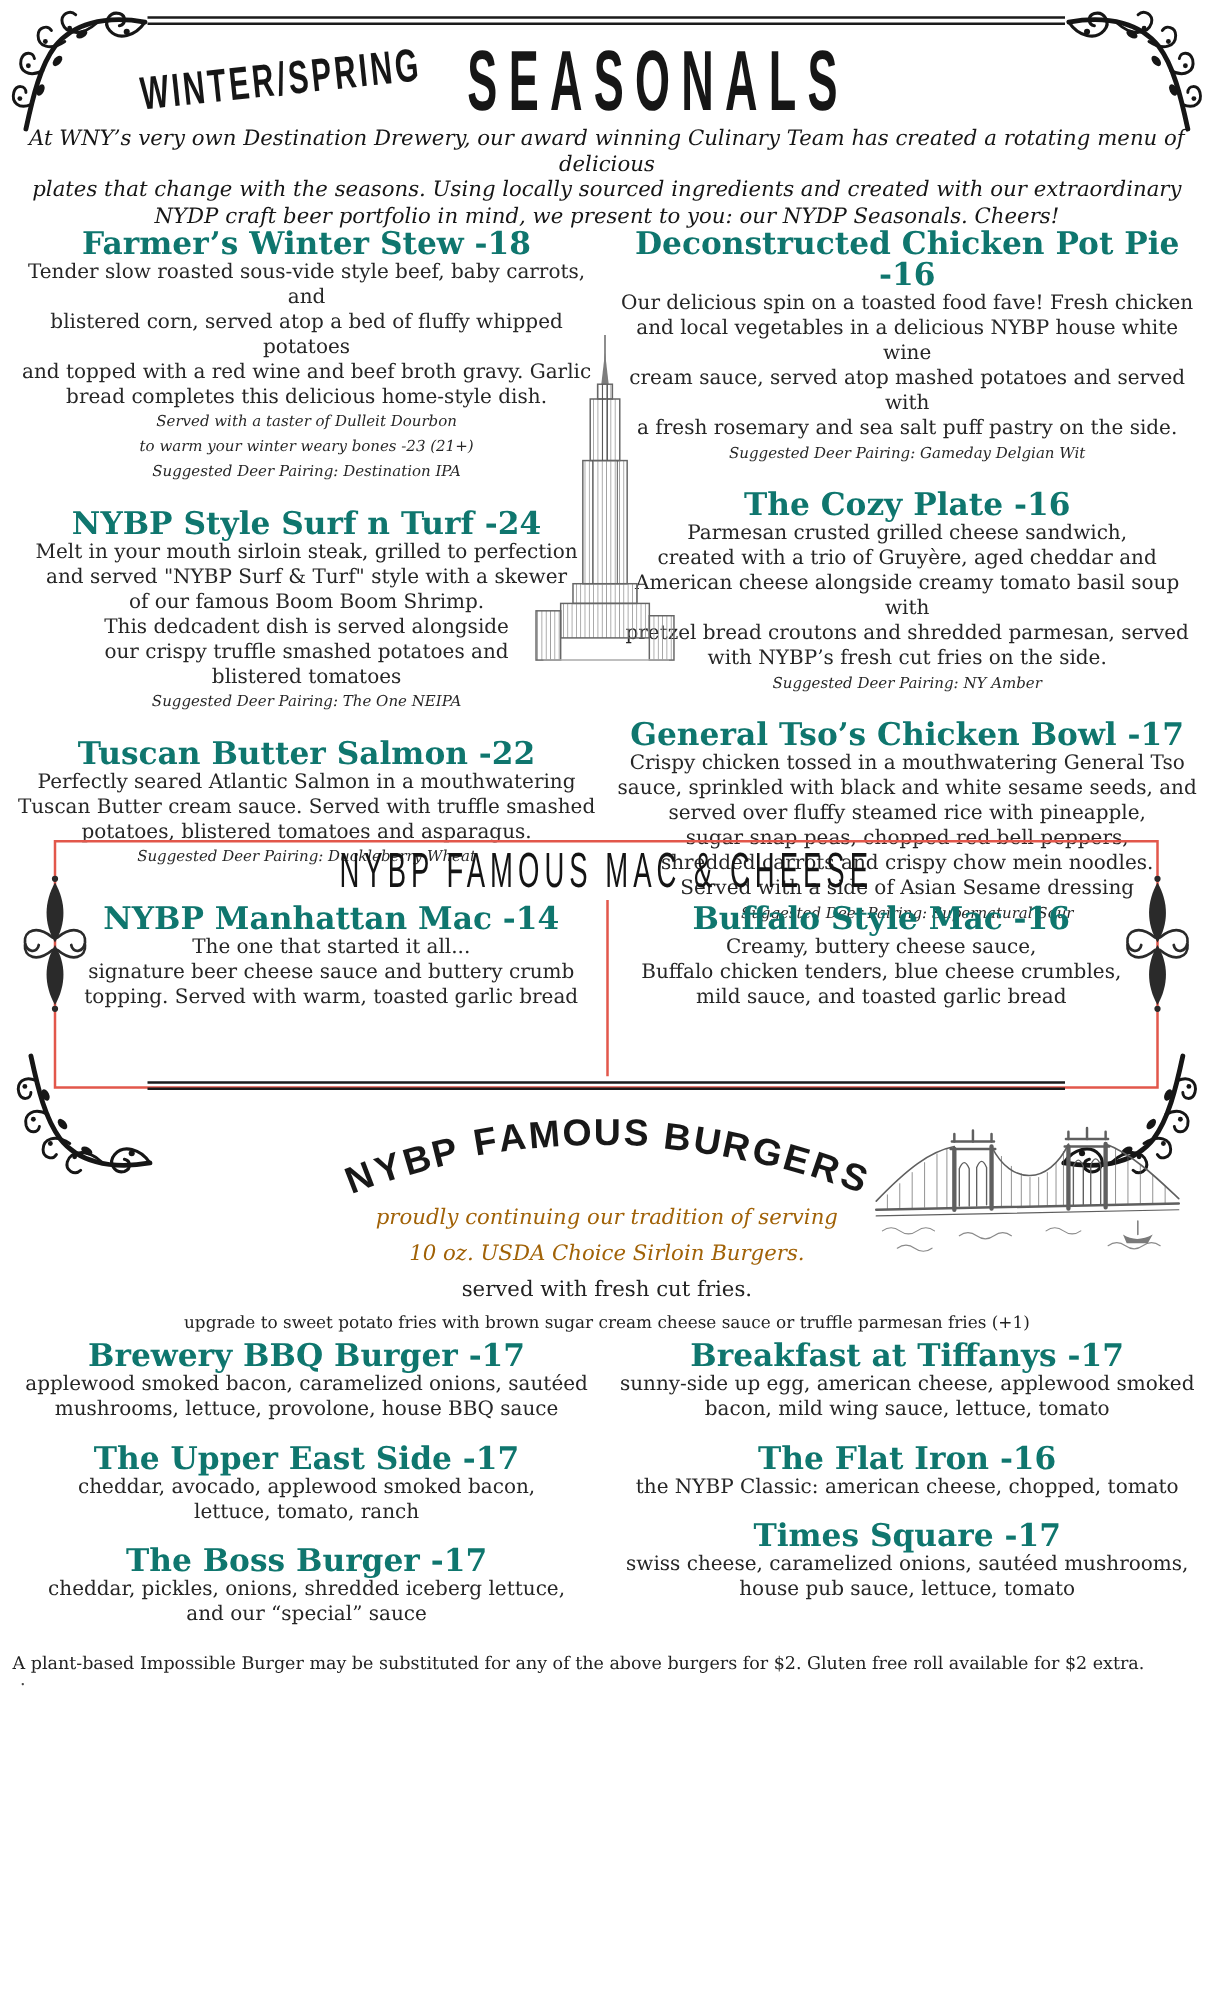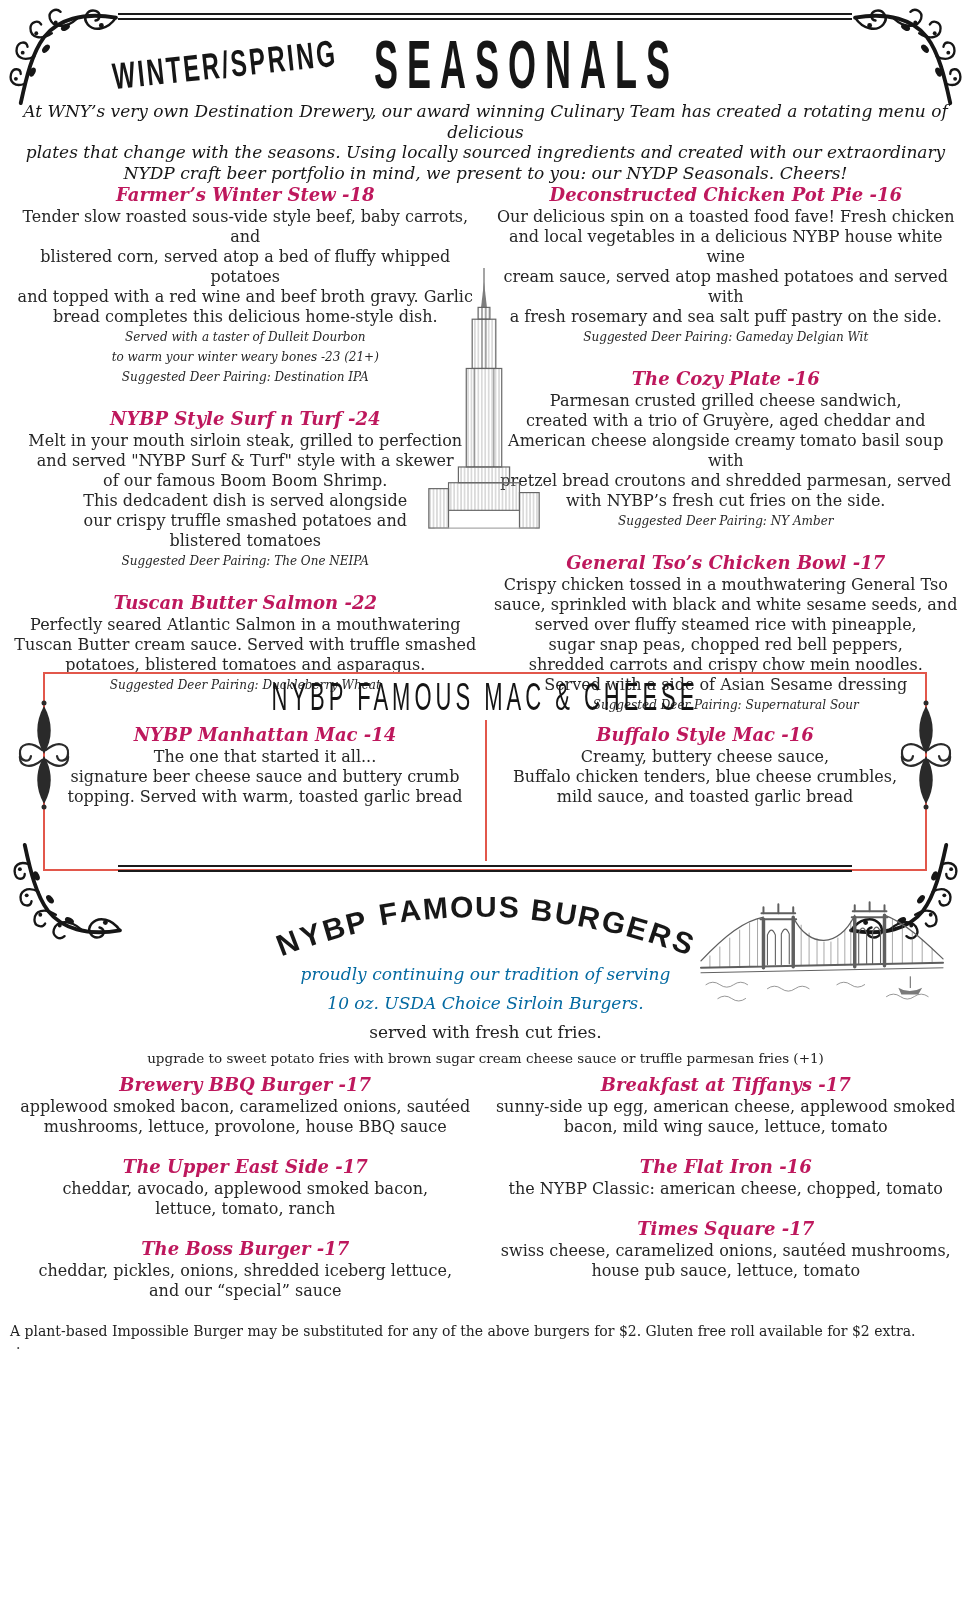--- a/index.html
+++ b/index.html
@@ -26,21 +26,21 @@
   .big-title{font-family:"Liberation Sans",sans-serif;font-weight:700;font-size:36px;
              letter-spacing:9px;color:#161616;transform:scaleY(1.9);}
   .intro{position:absolute;top:101px;left:10px;width:951px;text-align:center;font-style:italic;
          font-size:17px;line-height:20.5px;white-space:pre-line;color:#161616;}
 
   
   .cols{position:absolute;left:8px;width:955px;display:grid;grid-template-columns:1fr 1fr;column-gap:6px;}
   .seasonal-cols{top:182px;}
   .col{display:flex;flex-direction:column;gap:19px;}
   .mi{text-align:center;}
-  .mi-name{font-weight:bold;font-size:18px;line-height:25px;color:#be185d;font-style:italic;}
+  .mi-name{font-weight:bold;font-size:25px;line-height:25px;color:#0f766e;}
   .mi-desc{font-size:16px;line-height:20px;white-space:pre-line;color:#262626;}
   .mi-note,.mi-pair{font-style:italic;font-size:12px;line-height:20px;white-space:pre-line;color:#262626;}
 
   .esb{position:absolute;top:266px;left:424px;width:120px;height:266px;}
 
   
   .mac-box{position:absolute;top:672px;left:43px;width:884px;height:199px;border:2px solid var(--red);box-sizing:border-box;}
   .mac-title-wrap{height:42px;display:flex;align-items:center;justify-content:center;margin-top:2px;}
   .mac-title{font-family:"Liberation Sans",sans-serif;font-weight:400;font-size:22px;
              letter-spacing:4px;color:#141414;transform:scaleY(1.8);}
@@ -50,21 +50,21 @@
   .dm-l{left:-33px;}
   .dm-r{right:-33px;transform:scaleX(-1);}
 
   
   .bridge{position:absolute;top:872px;left:698px;width:248px;height:142px;}
   .arc-title{position:absolute;top:890px;left:0;width:100%;height:84px;text-align:center;
              font-family:"Liberation Sans",sans-serif;font-weight:700;font-size:30px;
              letter-spacing:1px;color:#181818;}
   .arc-title span{display:inline-block;margin:0 0.5px;}
   .taglines{position:absolute;top:960px;left:0;width:100%;text-align:center;}
-  .tag-it{font-style:italic;font-size:17px;line-height:29px;color:#0369a1;}
+  .tag-it{font-style:italic;font-size:17px;line-height:29px;color:#a16207;}
   .tag-rm{font-size:17px;line-height:29px;color:#222;}
   .upgrade{font-size:13.5px;line-height:23px;color:#222;}
   .burger-cols{top:1072px;}
   .col-b{display:flex;flex-direction:column;gap:17px;}
   .footnote{position:absolute;top:1323px;left:10px;width:951px;font-size:14px;color:#222;}
   .stray{position:absolute;top:1336px;left:16px;font-size:14px;color:#444;}
 </style>
 </head>
 <body>
 

